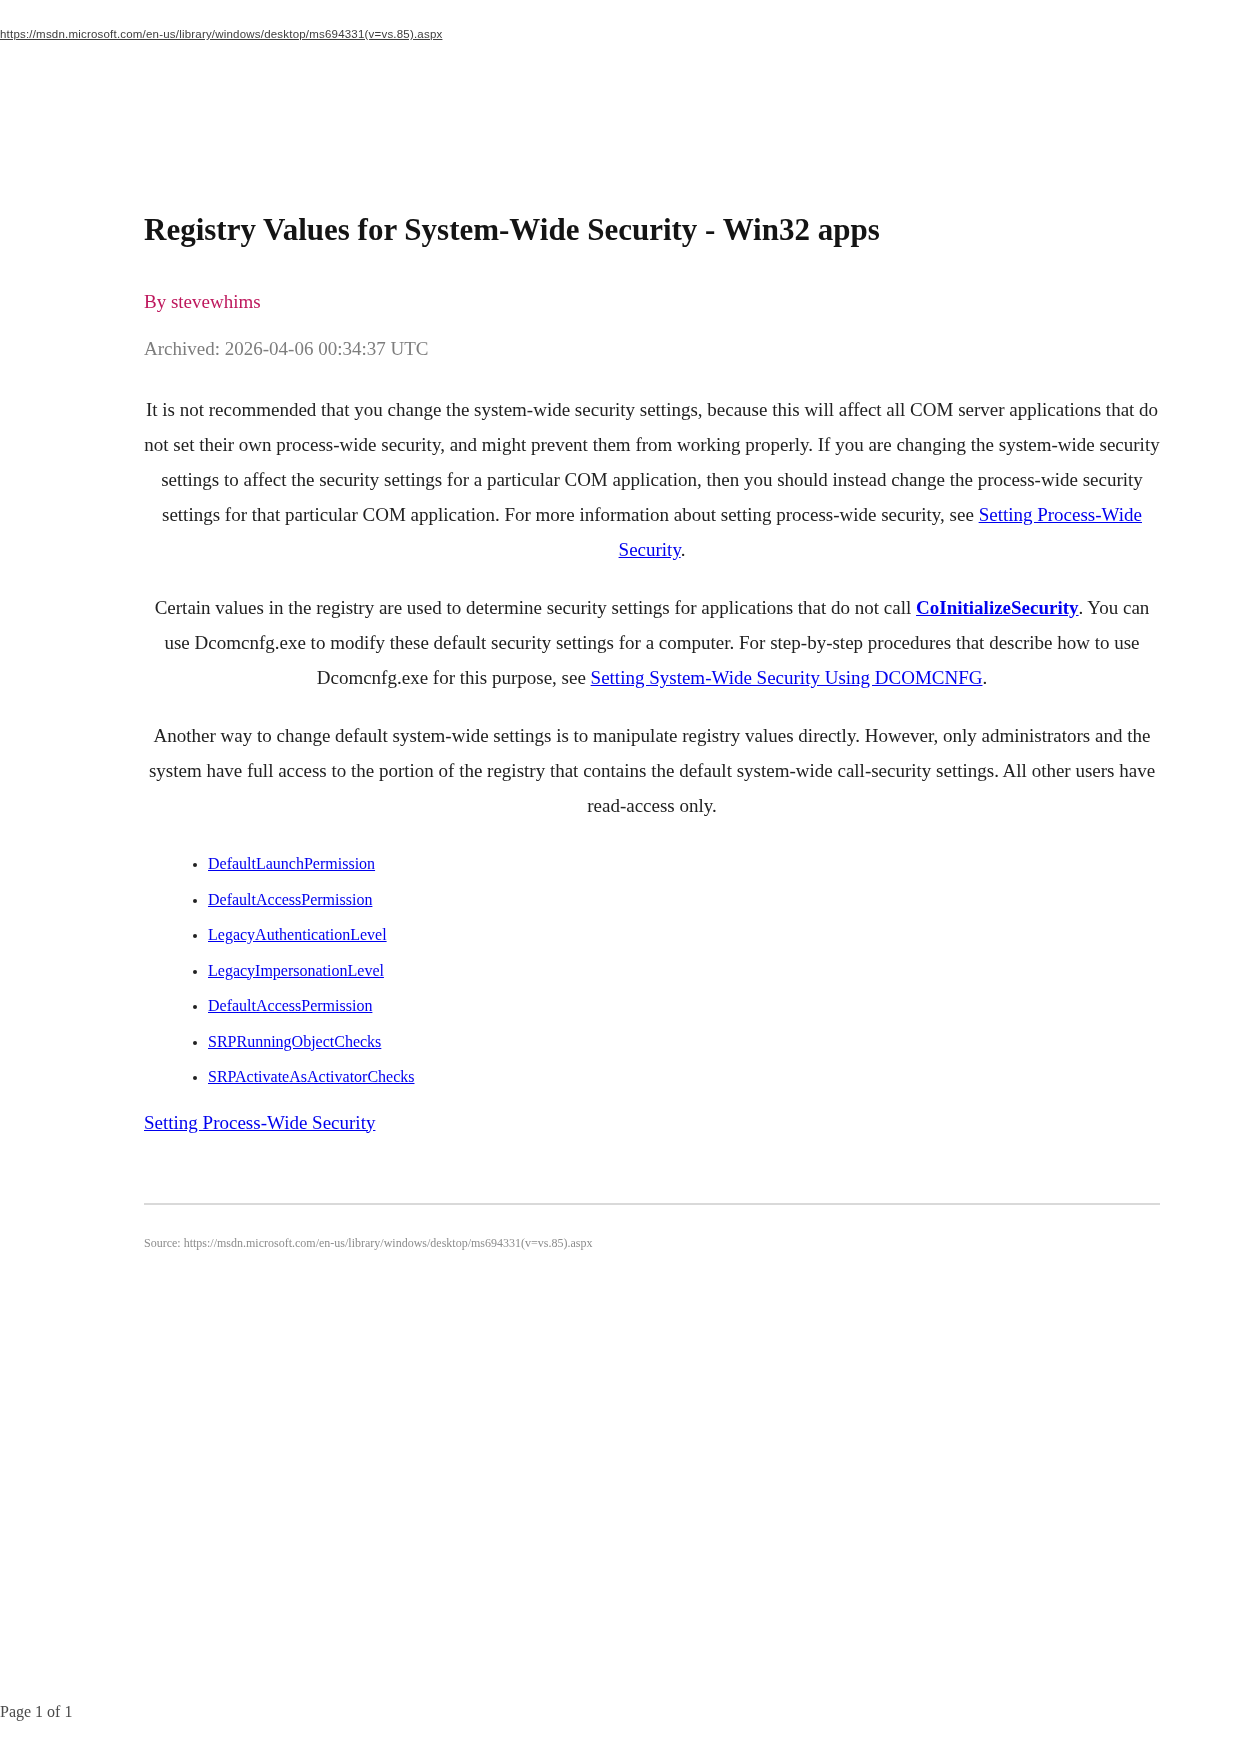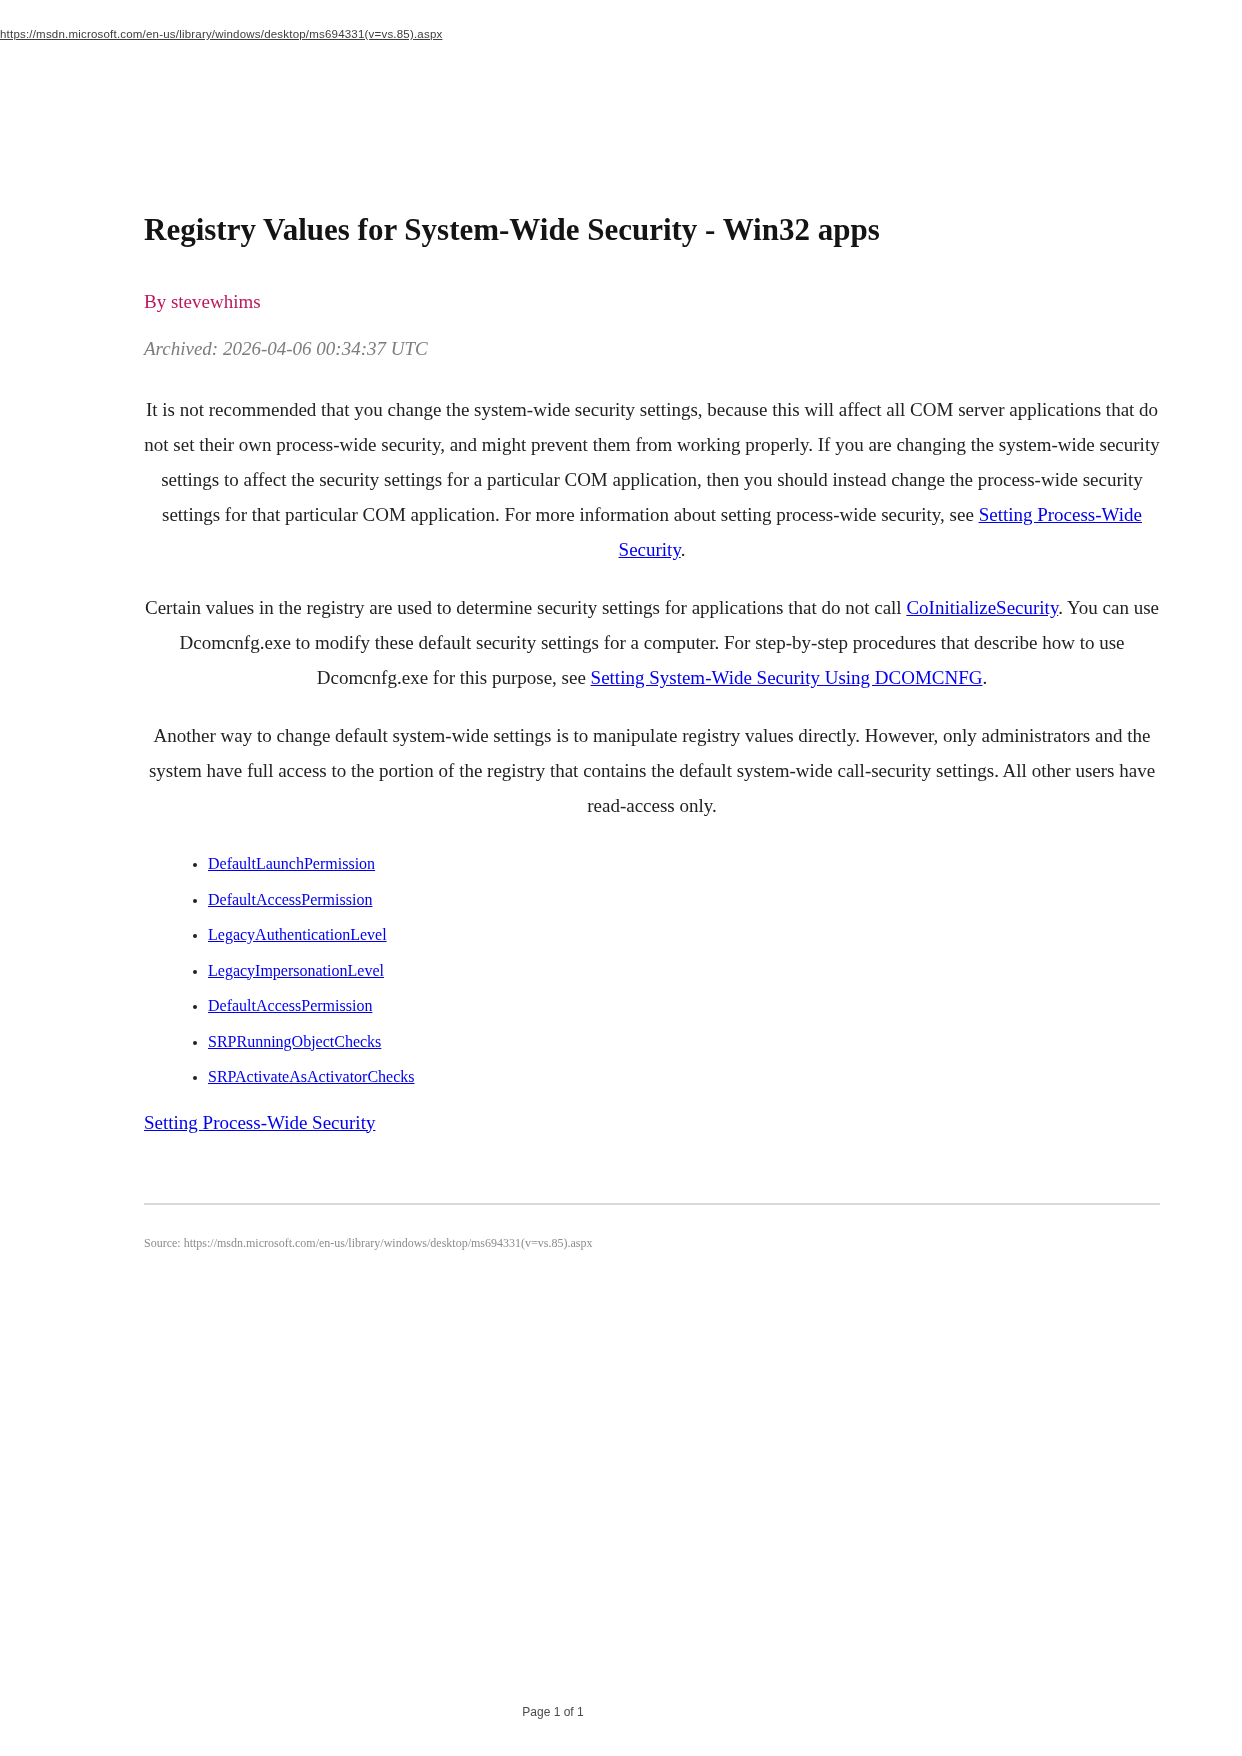--- a/index.html
+++ b/index.html
@@ -23,23 +23,23 @@
     font-size: 11.5px;
     color: #3d3d3d;
     letter-spacing: 0.2px;
     text-decoration: underline;
   }
   .print-footer {
     position: absolute;
     top: 1705px;
     left: 0;
     width: 1106px;
-    text-align: center;
-    font-family: Liberation Sans, sans-serif;
-    font-size: 12px;
+    text-align: left;
+    font-family: Liberation Serif, serif;
+    font-size: 16px;
     line-height: 14px;
     color: #4a4a4a;
   }
 
   .content {
     position: absolute;
     top: 0;
     left: 107px;
     width: 1016px;
     margin-left: 37px;
@@ -59,38 +59,37 @@
     font-size: 19px;
     line-height: 24px;
     color: #be185d;
   }
 
   .archived {
     margin: 24px 0 0 0;
     font-size: 19px;
     line-height: 22px;
     color: #7d7d7d;
-    font-style: italic;
   }
 
   .para {
     margin: 0 0 23px 0;
     font-size: 19px;
     line-height: 35px;
     color: #222222;
     text-align: center;
   }
   #paragraphs .para:first-child { margin-top: 32px; }
 
   a.lnk {
     color: #0000ee;
     text-decoration: underline;
     cursor: pointer;
   }
-  a.lnk.b { font-weight: normal; }
+  a.lnk.b { font-weight: bold; }
 
   ul.vals {
     margin: 18px 0 0 0;
     padding: 0 0 0 64px;
     list-style: disc;
   }
   ul.vals li {
     font-size: 16px;
     line-height: 35.5px;
     margin: 0;

